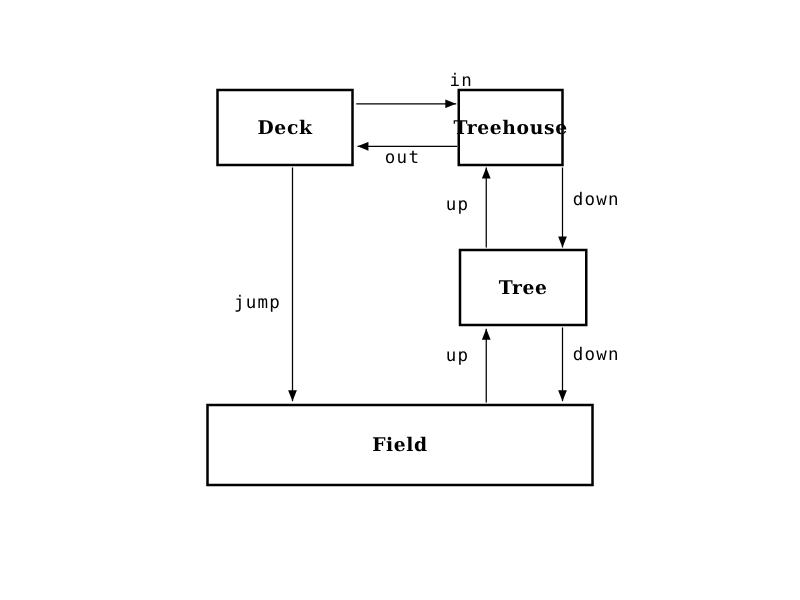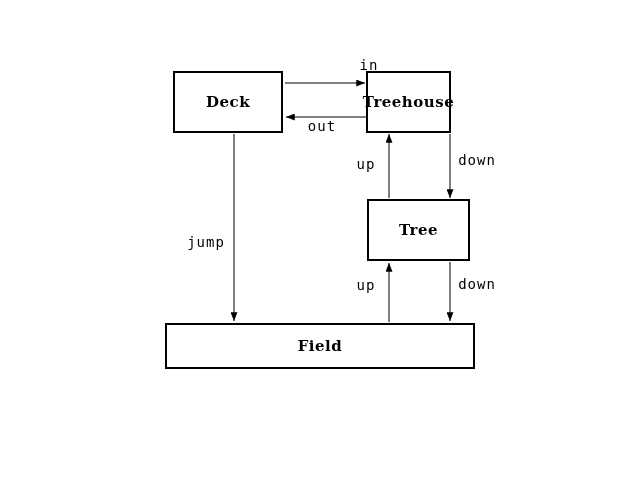--- a/index.html
+++ b/index.html
@@ -34,21 +34,21 @@
   .node-label {
     font-family: "DejaVu Serif", serif;
     font-weight: bold;
     font-size: 15px;
     color: #000000;
     letter-spacing: 0.5px;
   }
   #node-deck      { left: 173px; top: 71px;  width: 110px; height: 62px; }
   #node-treehouse { left: 366px; top: 71px;  width: 85px; height: 62px; }
   #node-tree      { left: 367px; top: 199px; width: 103px; height: 62px; }
-  #node-field     { left: 165px; top: 323px; width: 310px; height: 46px; }
+  #node-field     { left: 165px; top: 323px; width: 310px; height: 66px; }
 
   .edge-label {
     position: absolute;
     transform: translate(-50%, -50%);
     font-family: "DejaVu Sans Mono", monospace;
     font-size: 14px;
     letter-spacing: 1px;
     color: #000000;
     white-space: nowrap;
   }

